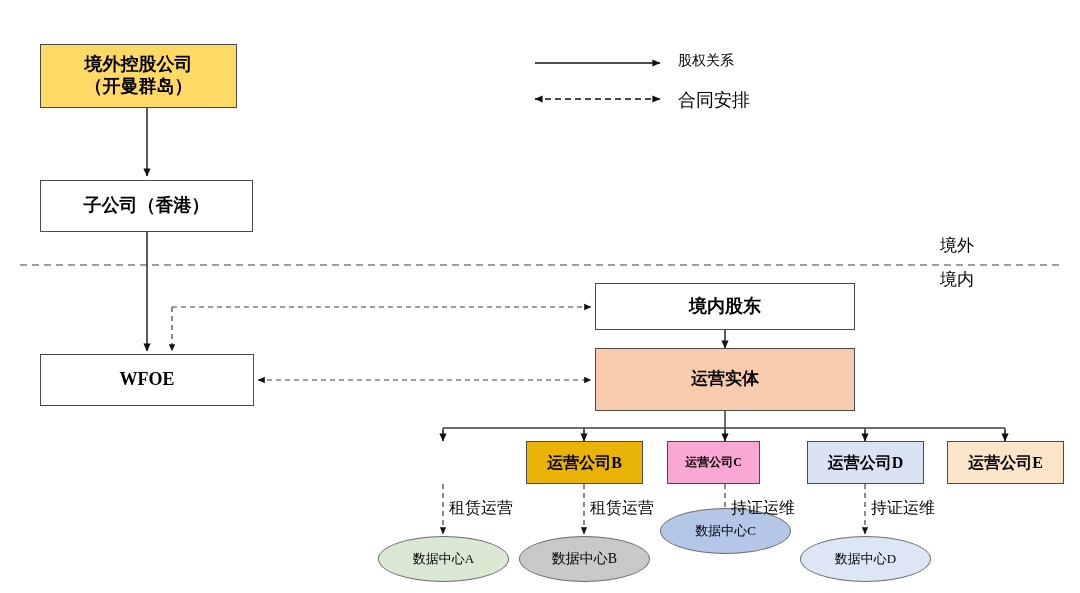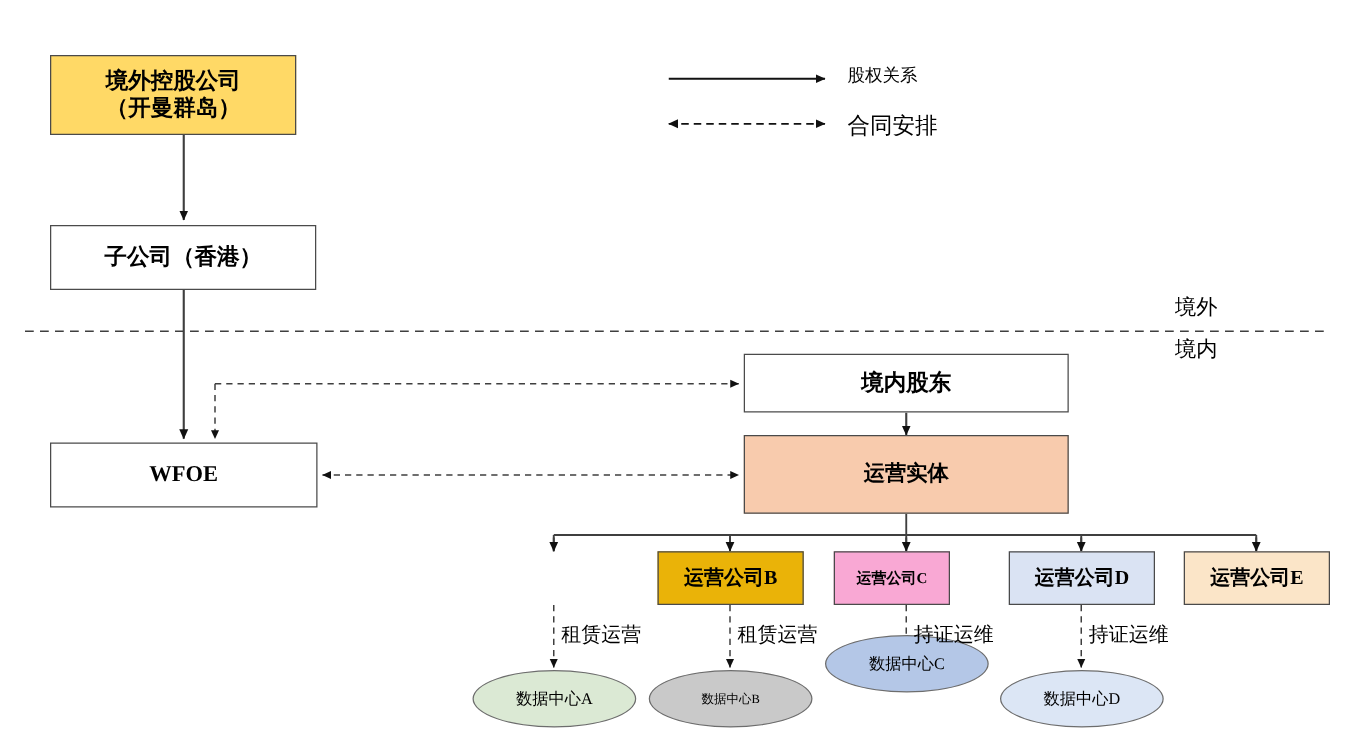--- a/index.html
+++ b/index.html
@@ -157,21 +157,21 @@
   <div class="node" style="left:947px; top:441px; width:117px; height:43px; background:#fbe5c8; font-size:16px;">
     <span>运营公司E</span>
   </div>
   <div class="node" style="left:807px; top:441px; width:117px; height:43px; background:#dae3f3; font-size:16px;">
     <span>运营公司D</span>
   </div>
 
   <div class="ellipse" style="left:378px; top:536px; width:131px; height:46px; background:#dbe9d4; font-size:13px;">
     <span>数据中心A</span>
   </div>
-  <div class="ellipse" style="left:519px; top:536px; width:131px; height:46px; background:#c9c9c9; font-size:10px;">
+  <div class="ellipse" style="left:519px; top:536px; width:131px; height:46px; background:#c9c9c9; font-size:14px;">
     <span>数据中心B</span>
   </div>
   <div class="ellipse" style="left:660px; top:508px; width:131px; height:46px; background:#b4c7e7; font-size:13px;">
     <span>数据中心C</span>
   </div>
   <div class="ellipse" style="left:800px; top:536px; width:131px; height:46px; background:#dce6f5; font-size:13px;">
     <span>数据中心D</span>
   </div>
 
   <div class="edge-label" style="left:449px; top:498px; font-size:16px;">租赁运营</div>

